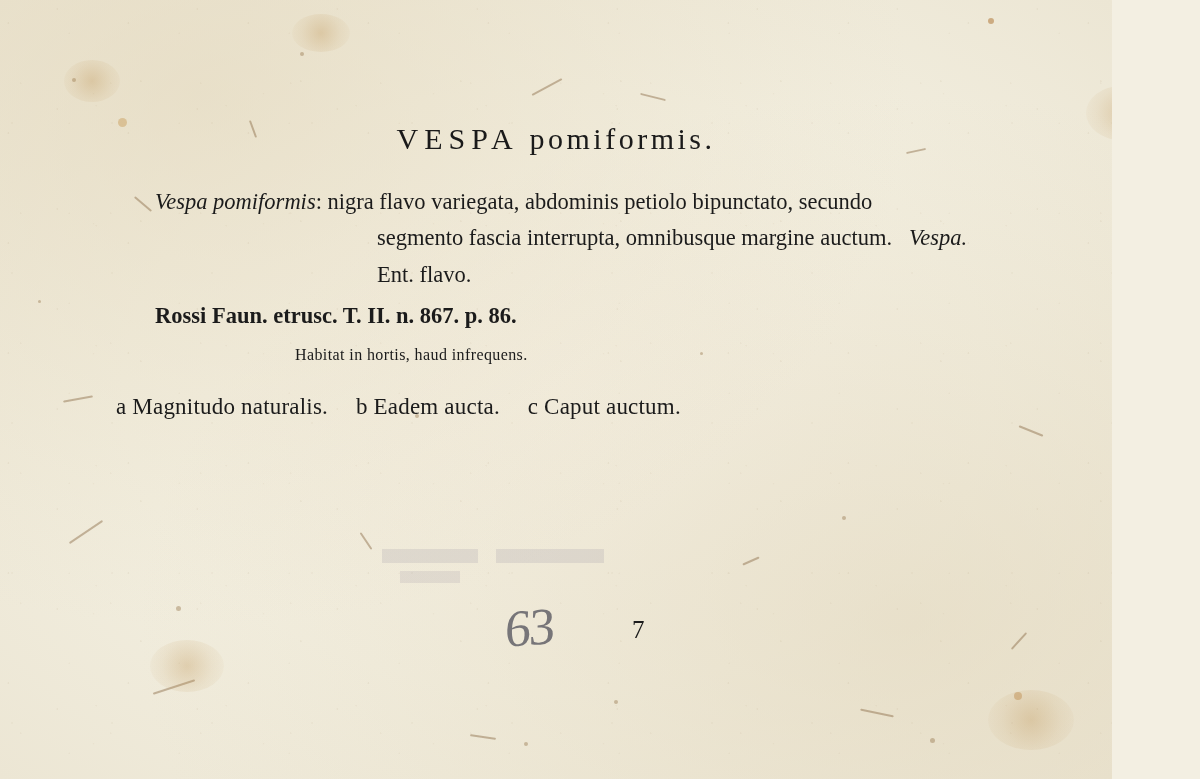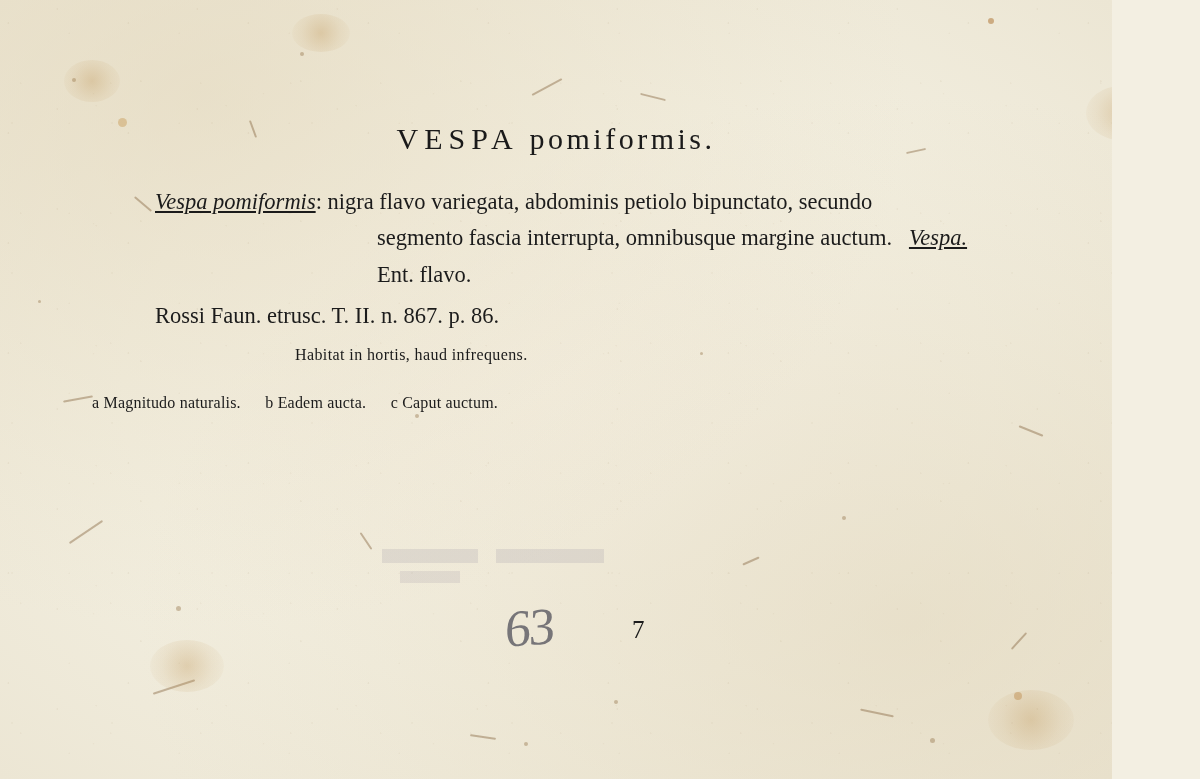--- a/index.html
+++ b/index.html
@@ -106,42 +106,43 @@
   }
 
   .entry {
     margin-top: 28px;
     padding-left: 155px;
     padding-right: 132px;
     font-size: 22.5px;
     line-height: 1.62;
     text-align: left;
   }
-  .entry .ital { font-style: italic; text-decoration: underline; }
+  .entry .ital { font-style: italic; }
   .hang { text-indent: -38px; padding-left: 38px; }
   .indent1 { padding-left: 222px; text-indent: -67px; }
   .indent2 { padding-left: 222px; }
 
   .line-rossi {
     margin-top: 10px;
     padding-left: 155px;
     font-size: 22.5px;
+    font-weight: bold;
   }
 
   .habitat {
     margin-top: 17px;
     padding-left: 295px;
     font-size: 16px;
     letter-spacing: 0.4px;
   }
 
   .legend {
     margin-top: 30px;
-    padding-left: 92px;
-    font-size: 16px;
+    padding-left: 116px;
+    font-size: 23px;
     letter-spacing: 0.2px;
   }
   .legend .gap { display: inline-block; width: 16px; }
 
   
   #bottom {
     position: absolute;
     left: 0;
     top: 598px;
     width: 100%;

